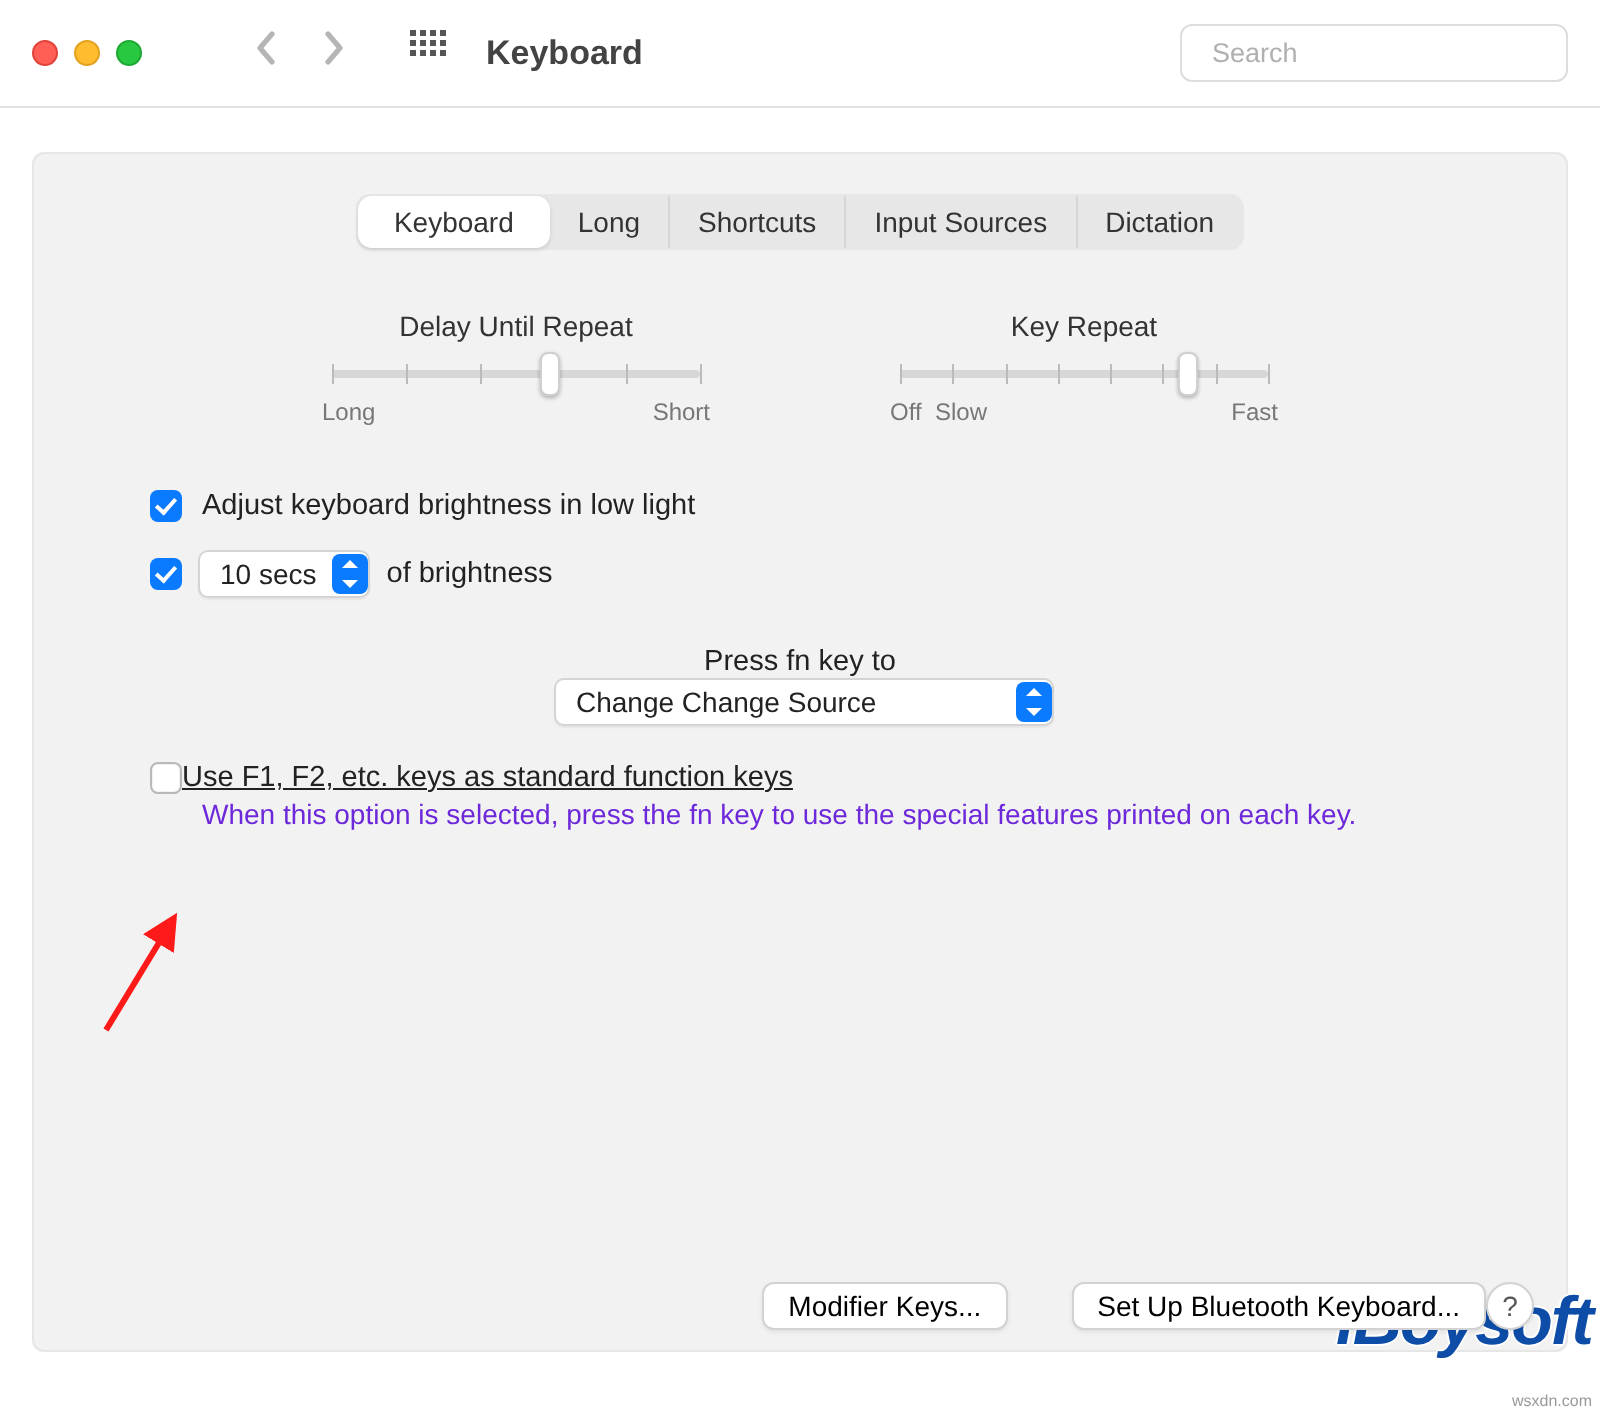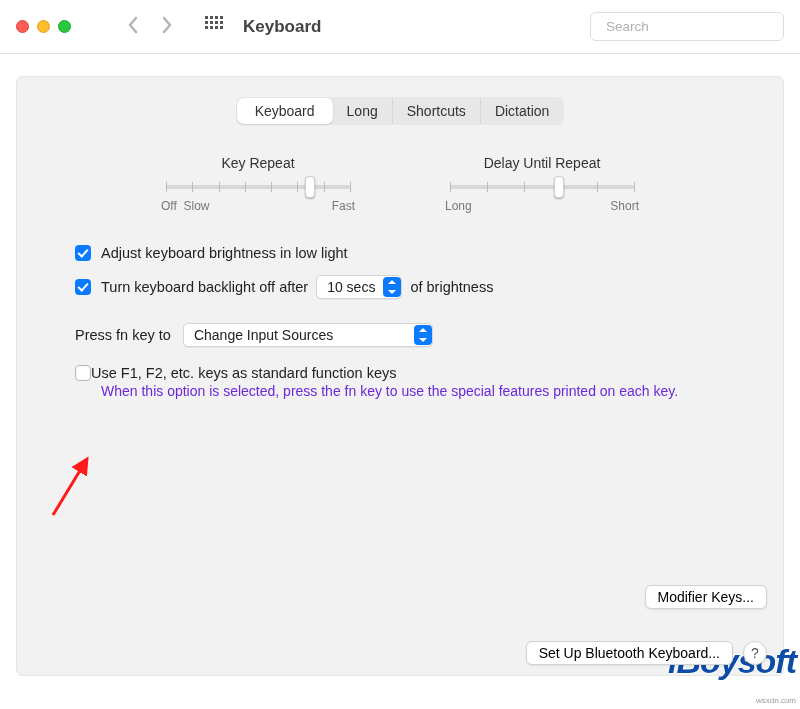--- a/index.html
+++ b/index.html
@@ -102,42 +102,42 @@
   .select .caret {
     width: 18px; height: 20px; background: #0a7aff;
     border-radius: 4px; margin-left: 8px; position: relative;
   }
   .select .caret::before, .select .caret::after {
     content: ""; position: absolute; left: 5px;
     border-left: 4px solid transparent; border-right: 4px solid transparent;
   }
   .select .caret::before { top: 3px; border-bottom: 4px solid #fff; }
   .select .caret::after  { bottom: 3px; border-top: 4px solid #fff; }
-  .row.fn { margin-top: 24px; margin-bottom: 18px; }
+  .row.fn { margin-top: 24px; margin-bottom: 18px; flex-direction: column; }
   .row.fn .select { width: 250px; justify-content: space-between; }
-  .optblock { display: flex; align-items: flex-start; margin-top: 4px; }
+  .optblock { display: flex; align-items: flex-start; margin-top: 4px; text-decoration: underline; }
   .optdesc { margin-left: 26px; font-size: 14px; color: #6d28d9; line-height: 20px; }
 
   
   .arrow {
     position: absolute; left: 32px; top: 372px; pointer-events: none;
   }
 
   
   .btwrap {
     position: absolute; right: 16px; bottom: 10px;
-    display: flex; flex-direction: column; align-items: flex-end; gap: 32px;
+    display: flex; flex-direction: row; align-items: flex-end; gap: 32px;
     z-index: 5;
   }
   .macbtn {
     background: #fff; border: 0.5px solid #d2d2d2; border-radius: 6px;
     font-size: 14px; padding: 3px 12px;
     box-shadow: 0 1px 2px rgba(0,0,0,0.08);
   }
-  .btrow { display: flex; align-items: flex-end; gap: 10px; }
+  .btrow { display: flex; align-items: flex-end; }
   .helpbtn {
     width: 24px; height: 24px; border-radius: 50%; background: #fff;
     border: 0.5px solid #d2d2d2; font-size: 14px; color: #555;
     display: flex; align-items: center; justify-content: center;
     box-shadow: 0 1px 2px rgba(0,0,0,0.08);
   }
 
   
   .wm {
     position: absolute; right: 4px; bottom: 28px; z-index: 3;
@@ -196,78 +196,78 @@
     <input class="searchinput" placeholder="Search" style="">
   </div>
 </div>
 
 <div class="panel">
 
   <div class="tabs">
     <div class="tab active">Keyboard</div>
     <div class="tab">Long</div>
     <div class="tab">Shortcuts</div>
+    <div class="tab">Input Sources</div>
     <div class="tab">Dictation</div>
   </div>
 
   <div class="sliders">
+    <div class="sliderblock">
+      <div class="slabel">Delay Until Repeat</div>
+      <div class="track">
+        <span class="tick" style="left:0%"></span>
+          <span class="tick" style="left:20%"></span>
+          <span class="tick" style="left:40%"></span>
+          <span class="tick" style="left:60%"></span>
+          <span class="tick" style="left:80%"></span>
+          <span class="tick" style="left:100%"></span>
+        <div class="thumb" style="left:59%"></div>
+      </div>
+      <div class="sscale">
+        <span>Long</span>
+        <span>Short</span>
+      </div>
+    </div>
     <div class="sliderblock">
       <div class="slabel">Key Repeat</div>
       <div class="track">
         <span class="tick" style="left:0%"></span>
           <span class="tick" style="left:14.28%"></span>
           <span class="tick" style="left:28.57%"></span>
           <span class="tick" style="left:42.85%"></span>
           <span class="tick" style="left:57.13%"></span>
           <span class="tick" style="left:71.42%"></span>
           <span class="tick" style="left:85.7%"></span>
           <span class="tick" style="left:100%"></span>
         <div class="thumb" style="left:78%"></div>
       </div>
       <div class="sscale">
         <span><span>Off</span>&nbsp;&nbsp;<span>Slow</span></span>
         <span>Fast</span>
       </div>
     </div>
-    <div class="sliderblock">
-      <div class="slabel">Delay Until Repeat</div>
-      <div class="track">
-        <span class="tick" style="left:0%"></span>
-          <span class="tick" style="left:20%"></span>
-          <span class="tick" style="left:40%"></span>
-          <span class="tick" style="left:60%"></span>
-          <span class="tick" style="left:80%"></span>
-          <span class="tick" style="left:100%"></span>
-        <div class="thumb" style="left:59%"></div>
-      </div>
-      <div class="sscale">
-        <span>Long</span>
-        <span>Short</span>
-      </div>
-    </div>
   </div>
 
   <div class="options">
     <div class="row">
       <div class="checkbox checked"></div>
       <span class="text">Adjust keyboard brightness in low light</span>
     </div>
     <div class="row">
       <div class="checkbox checked"></div>
-      <span class="text">Turn keyboard backlight off after</span>
       <span class="select">
         <span>10 secs</span>
         <span class="caret"></span>
       </span>
       <span>of brightness</span>
     </div>
     <div class="row fn">
       <span style="margin-left:0">Press fn key to</span>
       <span class="select" style="margin-left:12px;">
-        <span>Change Input Sources</span>
+        <span>Change Change Source</span>
         <span class="caret"></span>
       </span>
     </div>
     <div class="optblock">
       <div class="checkbox unchecked"></div>
       <span class="text">Use F1, F2, etc. keys as standard function keys</span>
     </div>
     <div class="optdesc">When this option is selected, press the fn key to use the special features printed on each key.</div>
   </div>
 

